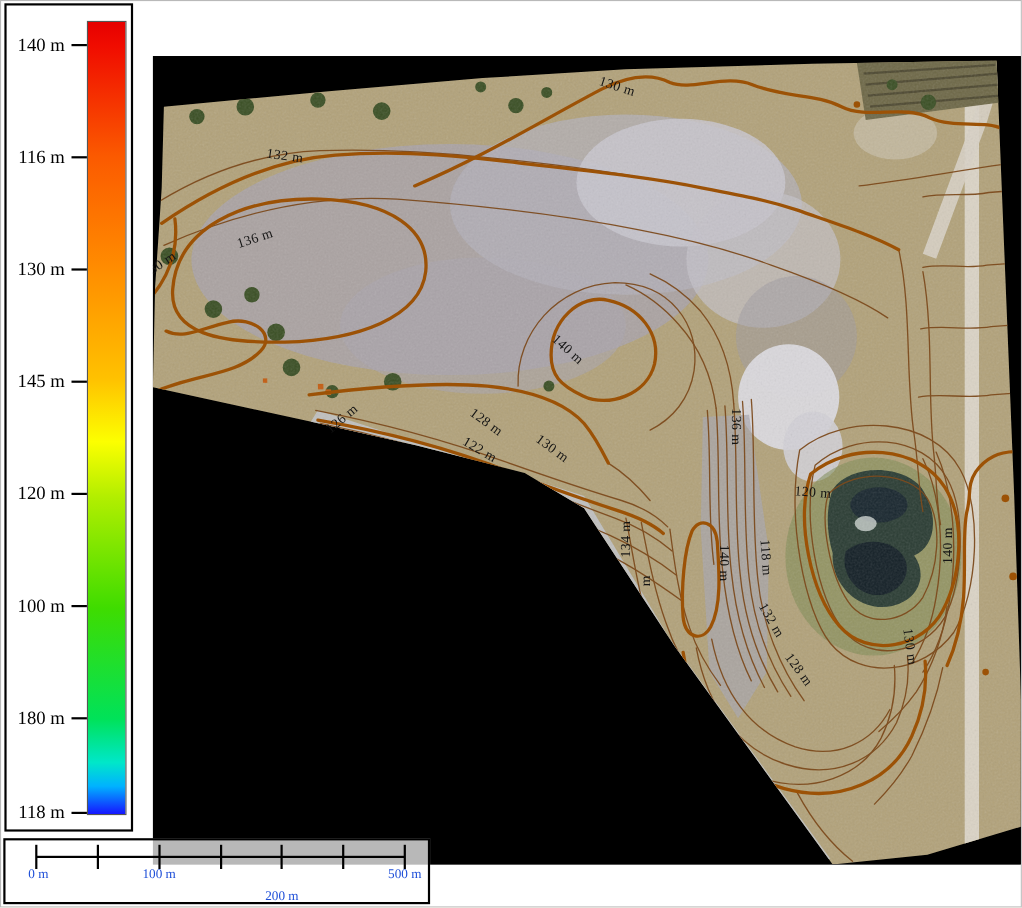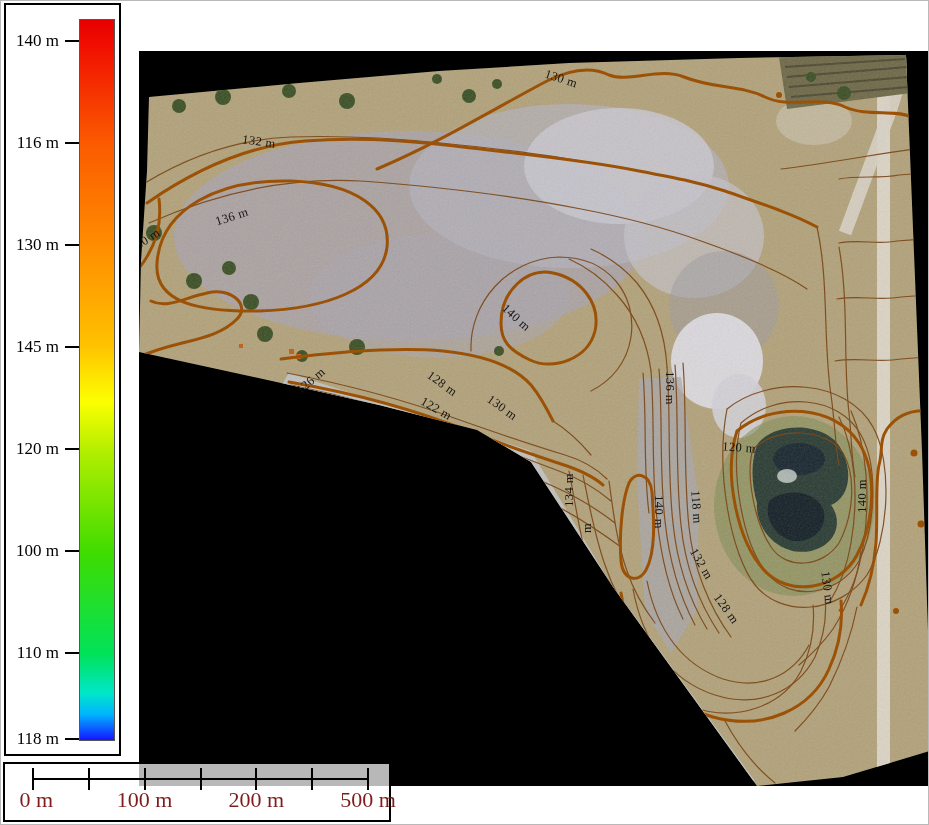--- a/index.html
+++ b/index.html
@@ -14,21 +14,21 @@
                 border:2px solid #000;box-sizing:border-box;z-index:5;}
   .colorbar{position:absolute;left:73px;top:14px;width:36px;height:722px;border:1px solid #555;box-sizing:border-box;}
   .lrow{position:absolute;left:0;height:0;width:100%;}
   .llab{position:absolute;right:60px;top:-10px;font-size:17px;color:#000;white-space:nowrap;}
   .lmark{position:absolute;left:59px;top:-1px;width:14px;height:2px;background:#000;}
   
   .scalebar-panel{position:absolute;left:2px;top:761px;width:388px;height:60px;
                   background:rgba(255,255,255,0.72);border:2px solid #000;box-sizing:border-box;z-index:6;}
   .sline{position:absolute;left:28px;top:14px;width:335px;height:2px;background:#000;}
   .stick{position:absolute;top:4px;width:2px;height:22px;background:#000;margin-left:-1px;}
-  .slab{position:absolute;top:23px;transform:translateX(-50%);font-size:22px;color:#7f1d1d;white-space:nowrap;}
+  .slab{position:absolute;top:23px;transform:translateX(-50%);font-size:12px;color:#1d4ed8;white-space:nowrap;}
   .slab:first-child{transform:translateX(-40%);}
 </style>
 </head>
 <body>
 
 <div class="page">
 
   <div class="map-viewport">
     <svg width="791" height="735" viewBox="0 0 791 735">
       <defs>
@@ -219,21 +219,21 @@
         </div>
         <div class="lrow" style="top: 444px;">
           <span class="llab">120 m</span>
           <span class="lmark"></span>
         </div>
         <div class="lrow" style="top: 546px;">
           <span class="llab">100 m</span>
           <span class="lmark"></span>
         </div>
         <div class="lrow" style="top: 648px;">
-          <span class="llab">110 m</span>
+          <span class="llab">180 m</span>
           <span class="lmark"></span>
         </div>
         <div class="lrow" style="top: 734px;">
           <span class="llab">118 m</span>
           <span class="lmark"></span>
         </div>
       </div>
   </div>
 
   <div class="scalebar-panel">
@@ -243,18 +243,18 @@
         <span class="stick" style="left: 83.8333px;"></span>
         <span class="stick" style="left: 139.667px;"></span>
         <span class="stick" style="left: 195.5px;"></span>
         <span class="stick" style="left: 251.333px;"></span>
         <span class="stick" style="left: 307.167px;"></span>
         <span class="stick" style="left: 363px;"></span>
       </div>
     <div>
         <span class="slab" style="left: 28px;">0 m</span>
         <span class="slab" style="left: 139.667px;">100 m</span>
-        <span class="slab" style="left: 251.333px;">200 m</span>
+        <span class="slab" style="left: 251.333px; margin-top: 20px;">200 m</span>
         <span class="slab" style="left: 363px;">500 m</span>
       </div>
   </div>
 
 </div>
 
 </body></html>

